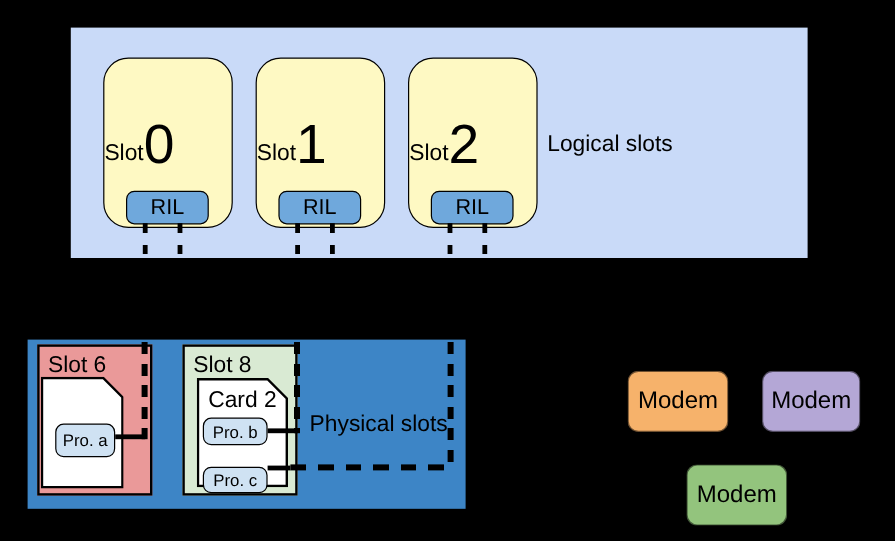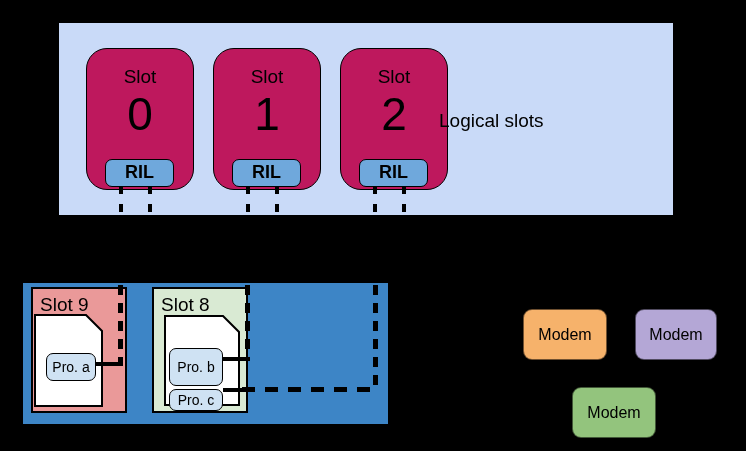--- a/index.html
+++ b/index.html
@@ -10,33 +10,33 @@
     color:#000;
   }
 
   
   .logical-box {
     position:absolute; left:59px; top:23px; width:614px; height:192px;
     background:#c9daf8;
   }
   .lslot {
     position:absolute; top:25px; width:108px; height:142px;
-    background:#be185d; border:1.5px solid #000; border-radius:21px;
-    display:flex; flex-direction:column; align-items:center;
+    background:#fef9c3; border:1.5px solid #000; border-radius:21px;
+    display:flex; align-items:center;
     box-sizing:border-box;
   }
   .lslot .slot-title { margin-top:18px; font-size:19px; line-height:1.1; }
   .lslot .slot-num   { font-size:46px; line-height:1.05; margin-top:2px; }
   .ril {
     position:absolute; left:18px; bottom:2.5px; width:69px; height:28px;
     background:#6fa8dc; border:1.5px solid #000; border-radius:7px;
     display:flex; align-items:center; justify-content:center;
-    font-size:18px; box-sizing:border-box;font-weight:bold;
+    font-size:18px; box-sizing:border-box;
   }
-  .logical-label { position:absolute; left:380px; top:87px; font-size:19px; }
+  .logical-label { position:absolute; left:397px; top:87px; font-size:19px; }
 
   
   .stub {
     position:absolute; top:186px; width:4px; height:29px;
     background:repeating-linear-gradient(180deg,#000 0 8px,transparent 8px 18px);
   }
 
   
   .physical-box {
     position:absolute; left:23px; top:283px; width:365px; height:141px;
@@ -64,21 +64,21 @@
   .hdash {
     position:absolute; height:5px;
     background:repeating-linear-gradient(90deg,#000 0 13px,transparent 13px 23px);
   }
   .hsolid { position:absolute; height:4px; background:#000; }
 
   
   .modem {
     position:absolute; width:84px; height:51px; border-radius:9px;
     display:flex; align-items:center; justify-content:center;
-    font-size:16px; border:1px solid rgba(0,0,0,.55); box-sizing:border-box;
+    font-size:20px; border:1px solid rgba(0,0,0,.55); box-sizing:border-box;
   }
   .modem-orange { background:#f6b26b; }
   .modem-purple { background:#b4a7d6; }
   .modem-green  { background:#93c47d; }
 </style>
 </head>
 <body>
 
 <div class="stage">
 
@@ -108,36 +108,38 @@
   <div class="stub" style="left:119px"></div>
   <div class="stub" style="left:148px"></div>
   <div class="stub" style="left:246px"></div>
   <div class="stub" style="left:275px"></div>
   <div class="stub" style="left:373px"></div>
   <div class="stub" style="left:402px"></div>
 
   <div class="physical-box"></div>
 
   <div class="pslot" style="left:31px; top:287px; background:#ea9999"></div>
-  <div class="pslot-label" style="left:40px; top:294px">Slot 9</div>
+  <div class="pslot-label" style="left:40px; top:294px">Slot 6</div>
 
   <svg class="card-svg" style="left:34px; top:314px" width="69" height="93" viewBox="0 0 69 93">
     <polygon points="1,1 52,1 68,17 68,92 1,92" fill="#ffffff" stroke="#000000" stroke-width="2"></polygon>
   </svg>
   <div class="profile" style="left:46px; top:353px; width:50px; height:28px">Pro. a</div>
 
   <div class="pslot" style="left:152px; top:287px; background:#d9ead3"></div>
   <div class="pslot-label" style="left:161px; top:294px">Slot 8</div>
 
   <svg class="card-svg" style="left:164px; top:315px" width="76" height="91" viewBox="0 0 76 91">
     <polygon points="1,1 59,1 75,17 75,90 1,90" fill="#ffffff" stroke="#000000" stroke-width="2"></polygon>
   </svg>
-  <div class="profile" style="left:169px; top:348px; width:54px; height:38px">Pro. b</div>
+  <div class="card-label" style="left:164px; top:323px; width:76px">Card 2</div>
+  <div class="profile" style="left:169px; top:348px; width:54px; height:23px">Pro. b</div>
   <div class="profile" style="left:169px; top:389px; width:54px; height:22px">Pro. c</div>
 
+  <div class="physical-label" style="left:258px; top:343px">Physical slots</div>
 
   <div class="vdash" style="left:118px; top:285px; height:81px"></div>
   <div class="hsolid" style="left:96px; top:362px; width:25px"></div>
 
   <div class="vdash" style="left:245px; top:285px; height:76px"></div>
   <div class="hsolid" style="left:223px; top:357px; width:25px"></div>
 
   <div class="vdash" style="left:373px; top:285px; height:106px"></div>
   <div class="hsolid" style="left:223px; top:388px; width:19px"></div>
   <div class="hdash" style="left:242px; top:387px; width:136px"></div>

